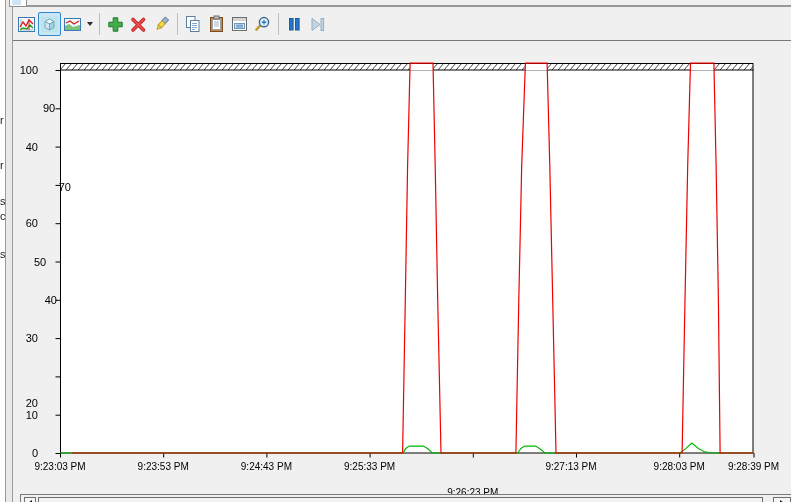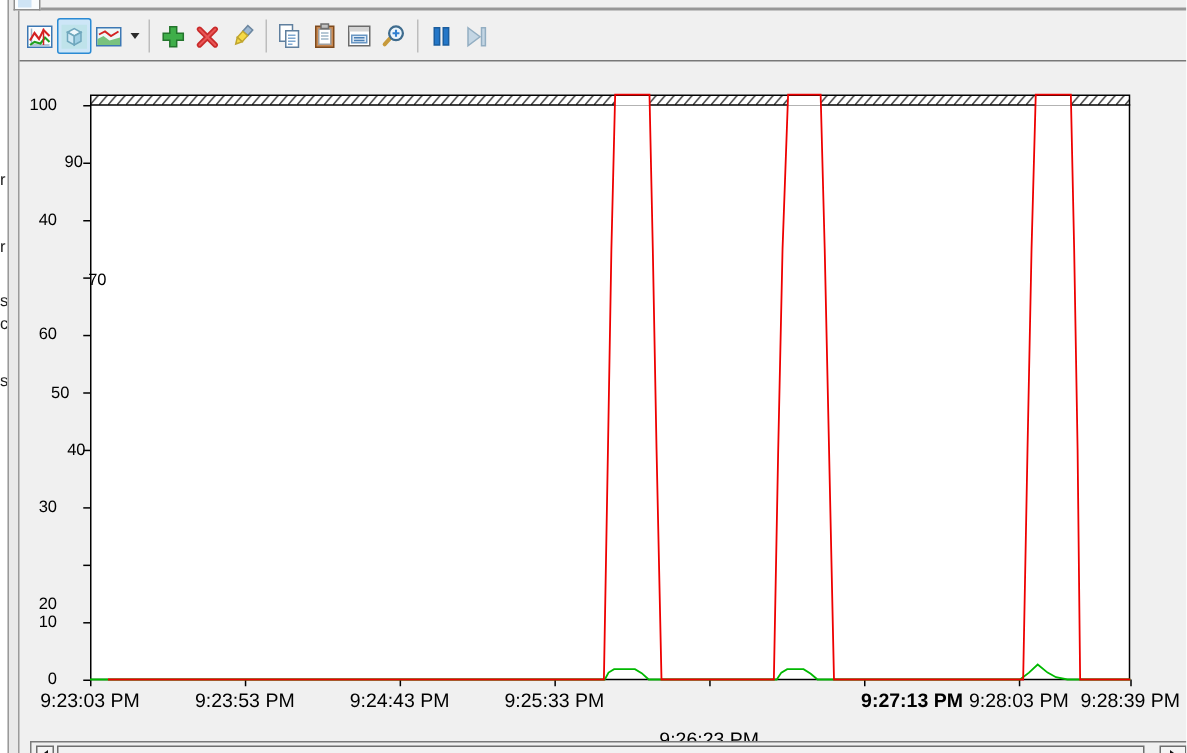--- a/index.html
+++ b/index.html
@@ -26,21 +26,21 @@
           border:1px solid transparent; border-radius:2px; background:transparent; padding:0; }
   .tbtn.selected { background:#cde6f7; border-color:#2a8ad4; }
   .tbtn svg { display:block; }
   .tsep { width:1px; height:22px; background:#bdbdbd; margin:0 4px; }
   .tdrop { width:11px; height:24px; display:flex; align-items:center; justify-content:center; border:1px solid transparent; background:transparent; padding:0; }
   .tdrop i { width:0; height:0; border-left:3.5px solid transparent; border-right:3.5px solid transparent; border-top:4px solid #2b2b2b; display:block; }
   
   .chart-wrap { position:absolute; left:0; top:41px; width:791px; height:453px; }
   .chart-wrap svg { position:absolute; left:0; top:0; }
   .ylab { position:absolute; width:24px; text-align:right; font-size:11px; color:#000; line-height:13px; }
-  .xlab { position:absolute; width:92px; text-align:center; font-size:13px; color:#000; line-height:13px; }
+  .xlab { position:absolute; width:92px; text-align:center; font-size:10px; color:#000; line-height:13px; }
   
   .hscroll { position:absolute; left:20px; top:494px; width:771px; height:8px; background:#f0f0f0;
              border-top:1px solid #7a7a7a; border-left:1px solid #7a7a7a; }
   .sb-btn { position:absolute; top:2px; height:10px; background:#f5f5f5; border:1px solid #6e6e6e; }
   .sb-left  { left:3px;  width:12px; }
   .sb-thumb { left:17px; width:725px; background:#f2f2f2; }
   .sb-right { left:752px; width:18px; }
   .arr-l, .arr-r { position:absolute; top:2px; width:0; height:0; border-top:3px solid transparent; border-bottom:3px solid transparent; }
   .arr-l { left:3px; border-right:4px solid #111; }
   .arr-r { left:6px; border-left:4px solid #111; }
@@ -228,21 +228,21 @@
       <div class="ylab" style="left: 14px; top: 252.8px; margin-left: 19px;">40</div>
       <div class="ylab" style="left: 14px; top: 291.1px;">30</div>
       <div class="ylab" style="left: 14px; top: 329.4px; margin-top: 27px;">20</div>
       <div class="ylab" style="left: 14px; top: 367.7px; text-align: right;">10</div>
       <div class="ylab" style="left: 14px; top: 406px;">0</div>
       <div class="xlab" style="left: 14px; top: 419px;">9:23:03 PM</div>
       <div class="xlab" style="left: 117.199px; top: 419px;">9:23:53 PM</div>
       <div class="xlab" style="left: 220.399px; top: 419px;">9:24:43 PM</div>
       <div class="xlab" style="left: 323.598px; top: 419px;">9:25:33 PM</div>
       <div class="xlab" style="left: 426.798px; top: 419px; margin-top: 26px;">9:26:23 PM</div>
-      <div class="xlab" style="left: 562px; top: 419px; font-weight: bold;">9:27:13 PM</div>
+      <div class="xlab" style="left: 525px; top: 419px;">9:27:13 PM</div>
       <div class="xlab" style="left: 633.196px; top: 419px;">9:28:03 PM</div>
       <div class="xlab" style="left: 707.5px; top: 419px;">9:28:39 PM</div>
     </div>
 
   <div class="hscroll">
     <div class="sb-btn sb-left">
         <i class="arr-l"></i>
       </div>
     <div class="sb-btn sb-thumb"></div>
     <div class="sb-btn sb-right">

